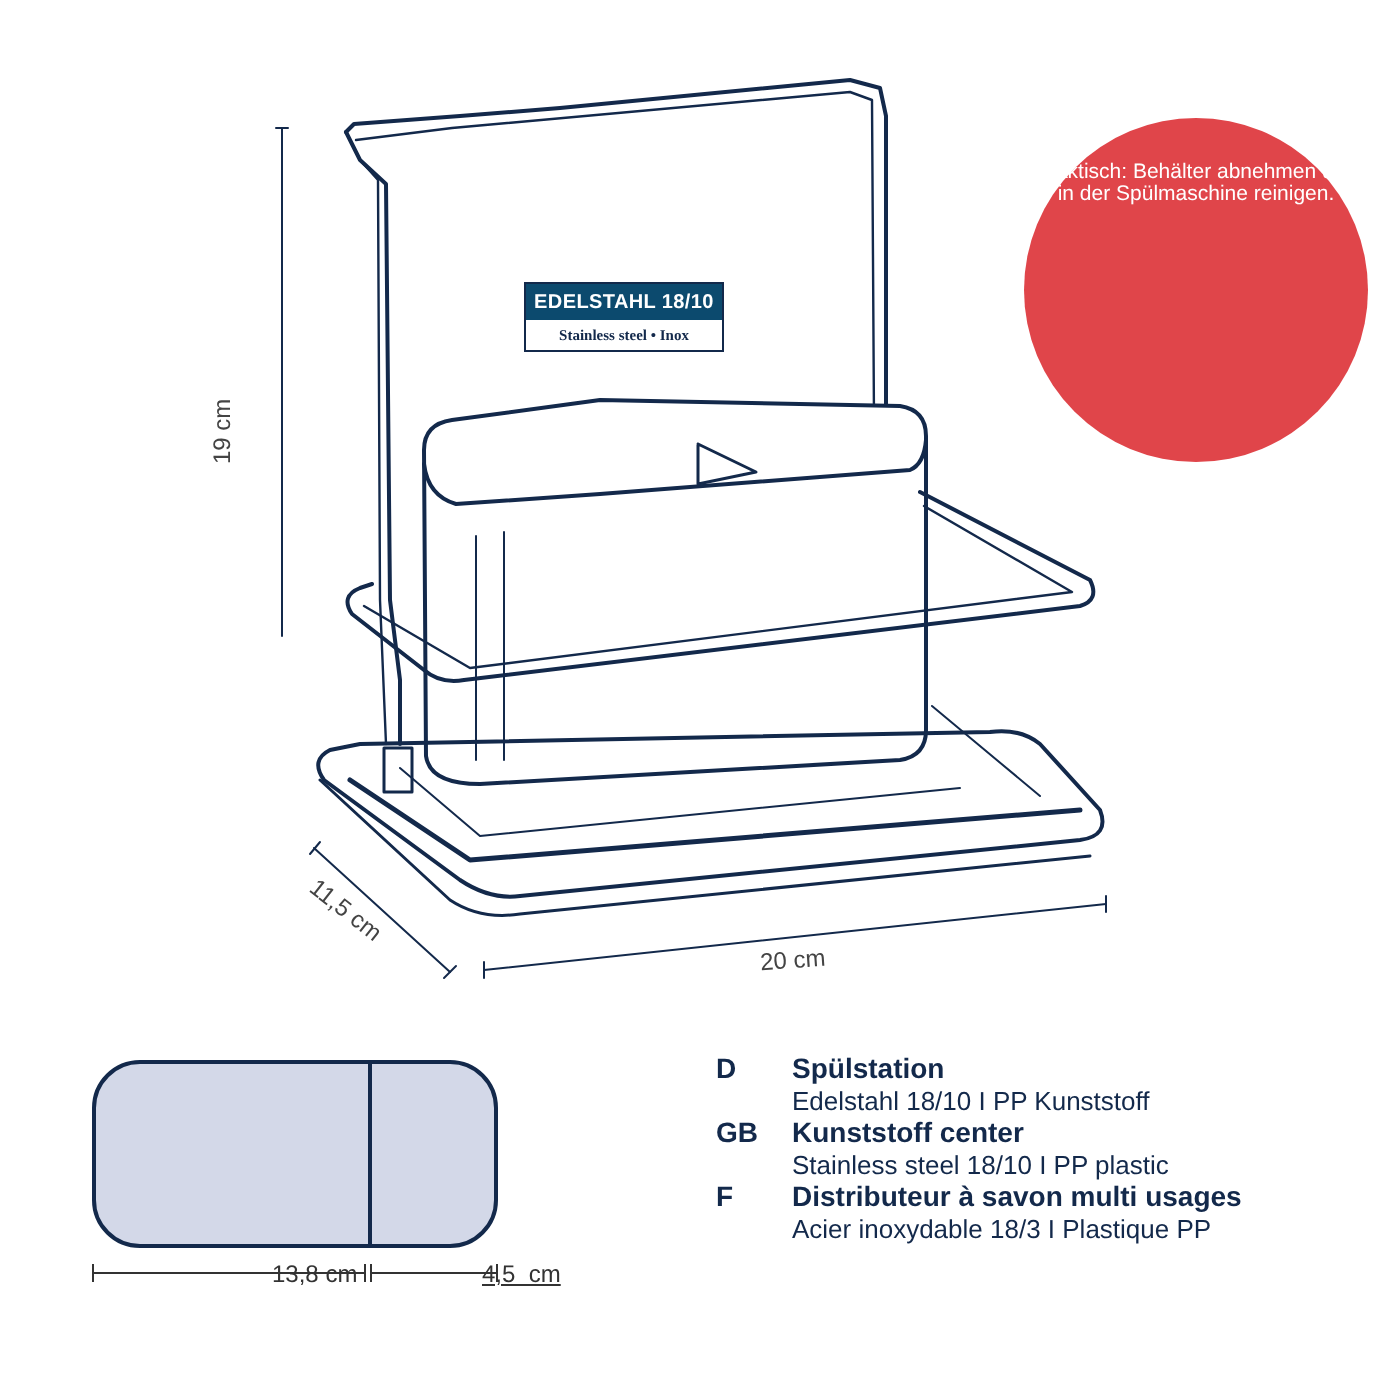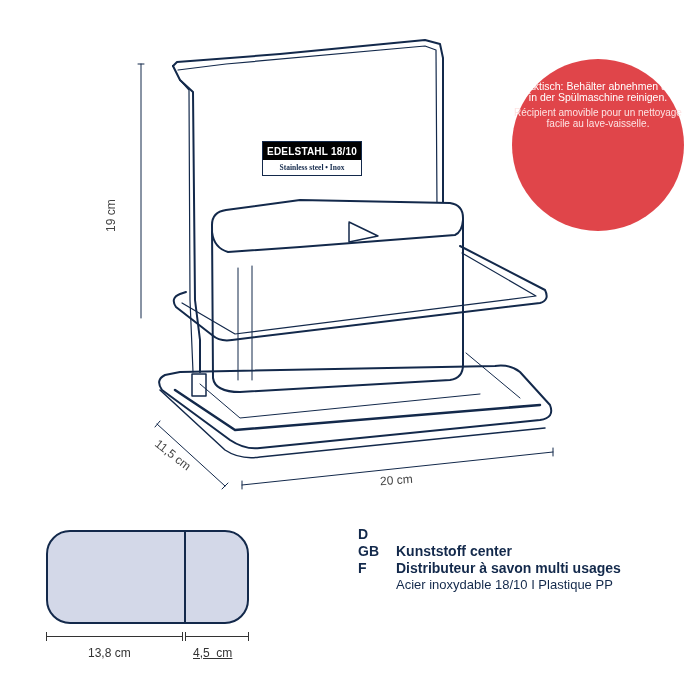--- a/index.html
+++ b/index.html
@@ -1,34 +1,34 @@
 <!DOCTYPE html>
 <html><head>
 <meta charset="utf-8">
 <style>
   html,body{margin:0;padding:0;background:#fff;}
   body{width:700px;height:700px;position:relative;overflow:hidden;font-family:"Liberation Sans",sans-serif;color:#13294b;}
   svg.drawing{position:absolute;left:0;top:0;}
   .badge{position:absolute;left:262px;top:141px;width:98px;border:1px solid #13294b;background:#fff;}
-  .badge .top{background:#000000;color:#fff;font-weight:bold;font-size:10px;text-align:center;padding:4px 0 3px;letter-spacing:0.2px;}
+  .badge .top{background:#0c4a6e;color:#fff;font-weight:bold;font-size:10px;text-align:center;padding:4px 0 3px;letter-spacing:0.2px;}
   .badge .bot{font-size:7.5px;font-weight:bold;text-align:center;padding:3px 0 3px;color:#13294b;font-family:Liberation Serif, serif;}
   .circle{position:absolute;left:512px;top:59px;width:172px;height:172px;border-radius:50%;background:#e0454a;color:#fff;text-align:center;box-sizing:border-box;padding-top:22px;}
   .circle p{margin:0 0 4px;font-size:10px;line-height:11px;text-align:center;}
   .circle p.de{color:#fff;font-size:10.5px;}
   .circle p.en,.circle p.fr{color:#fde3e3;}
   .dim{position:absolute;font-size:12px;color:#444;}
   .dim-h{left:104px;top:232px;transform:rotate(-90deg);transform-origin:left top;white-space:nowrap;}
   .dim-d{left:152px;top:448px;transform:rotate(38deg);white-space:nowrap;}
   .dim-w{left:380px;top:473px;transform:rotate(-4deg);white-space:nowrap;}
   .plan{position:absolute;left:46px;top:530px;width:203px;height:94px;border:2px solid #13294b;border-radius:24px;background:#d3d8e8;box-sizing:border-box;}
   .plan .divider{position:absolute;left:136px;top:0;bottom:0;width:2px;background:#13294b;}
   .ruler{position:absolute;top:636px;height:1px;background:#333;}
   .ruler::before,.ruler::after{content:"";position:absolute;top:-4px;width:1px;height:9px;background:#333;}
   .ruler::before{left:0}.ruler::after{right:0}
-  .rlabel{position:absolute;top:646px;font-size:12px;color:#333;}
+  .rlabel{position:absolute;top:630px;font-size:12px;color:#333;margin-left:48px;}
   .legend{position:absolute;left:358px;top:526px;}
   .row{display:flex;}
   .code{width:38px;font-weight:bold;font-size:14px;line-height:17px;}
   .txt .t{font-weight:bold;font-size:14px;line-height:17px;}
   .txt .s{font-size:13px;line-height:15px;color:#13294b;}
 </style>
 </head>
 <body>
 
 <svg class="drawing" width="700" height="700" viewBox="0 0 700 700" fill="none" stroke="#13294b" stroke-linecap="round" stroke-linejoin="round">
@@ -67,45 +67,49 @@
   <line x1="553" y1="448" x2="553" y2="456" stroke-width="1"></line>
 </svg>
 
 <div class="badge">
   <div class="top">EDELSTAHL 18/10</div>
   <div class="bot">Stainless steel • Inox</div>
 </div>
 
 <div class="circle">
   <p class="de">Praktisch: Behälter abnehmen und in der Spülmaschine reinigen.</p>
-  <p class="fr">Récipient amovible pour un nettoyage facile au lave-vaisselle.</p>
 </div>
 
 <div class="dim dim-h">19 cm</div>
 <div class="dim dim-d">11,5 cm</div>
 <div class="dim dim-w">20 cm</div>
 
 <div class="plan">
   <div class="divider"></div>
 </div>
 <div class="ruler" style="left:46px;width:137px;"></div>
 <div class="ruler" style="left:185px;width:64px;"></div>
 <div class="rlabel" style="left:88px;">13,8 cm</div>
 <div class="rlabel" style="left:193px;white-space:pre;text-decoration:underline;">4,5  cm</div>
 
 <div class="legend">
   <div class="row">
     <div class="code">D</div>
+    <div class="txt">
+        <div class="t">Spülstation</div>
+        <div class="s">Edelstahl 18/10 I PP Kunststoff</div>
+      </div>
   </div>
   <div class="row">
     <div class="code">GB</div>
     <div class="txt">
         <div class="t">Kunststoff center</div>
+        <div class="s">Stainless steel 18/10 I PP plastic</div>
       </div>
   </div>
   <div class="row">
     <div class="code">F</div>
     <div class="txt">
         <div class="t">Distributeur à savon multi usages</div>
-        <div class="s">Acier inoxydable 18/10 I Plastique PP</div>
+        <div class="s">Acier inoxydable 18/3 I Plastique PP</div>
       </div>
   </div>
 </div>
 
 </body></html>

